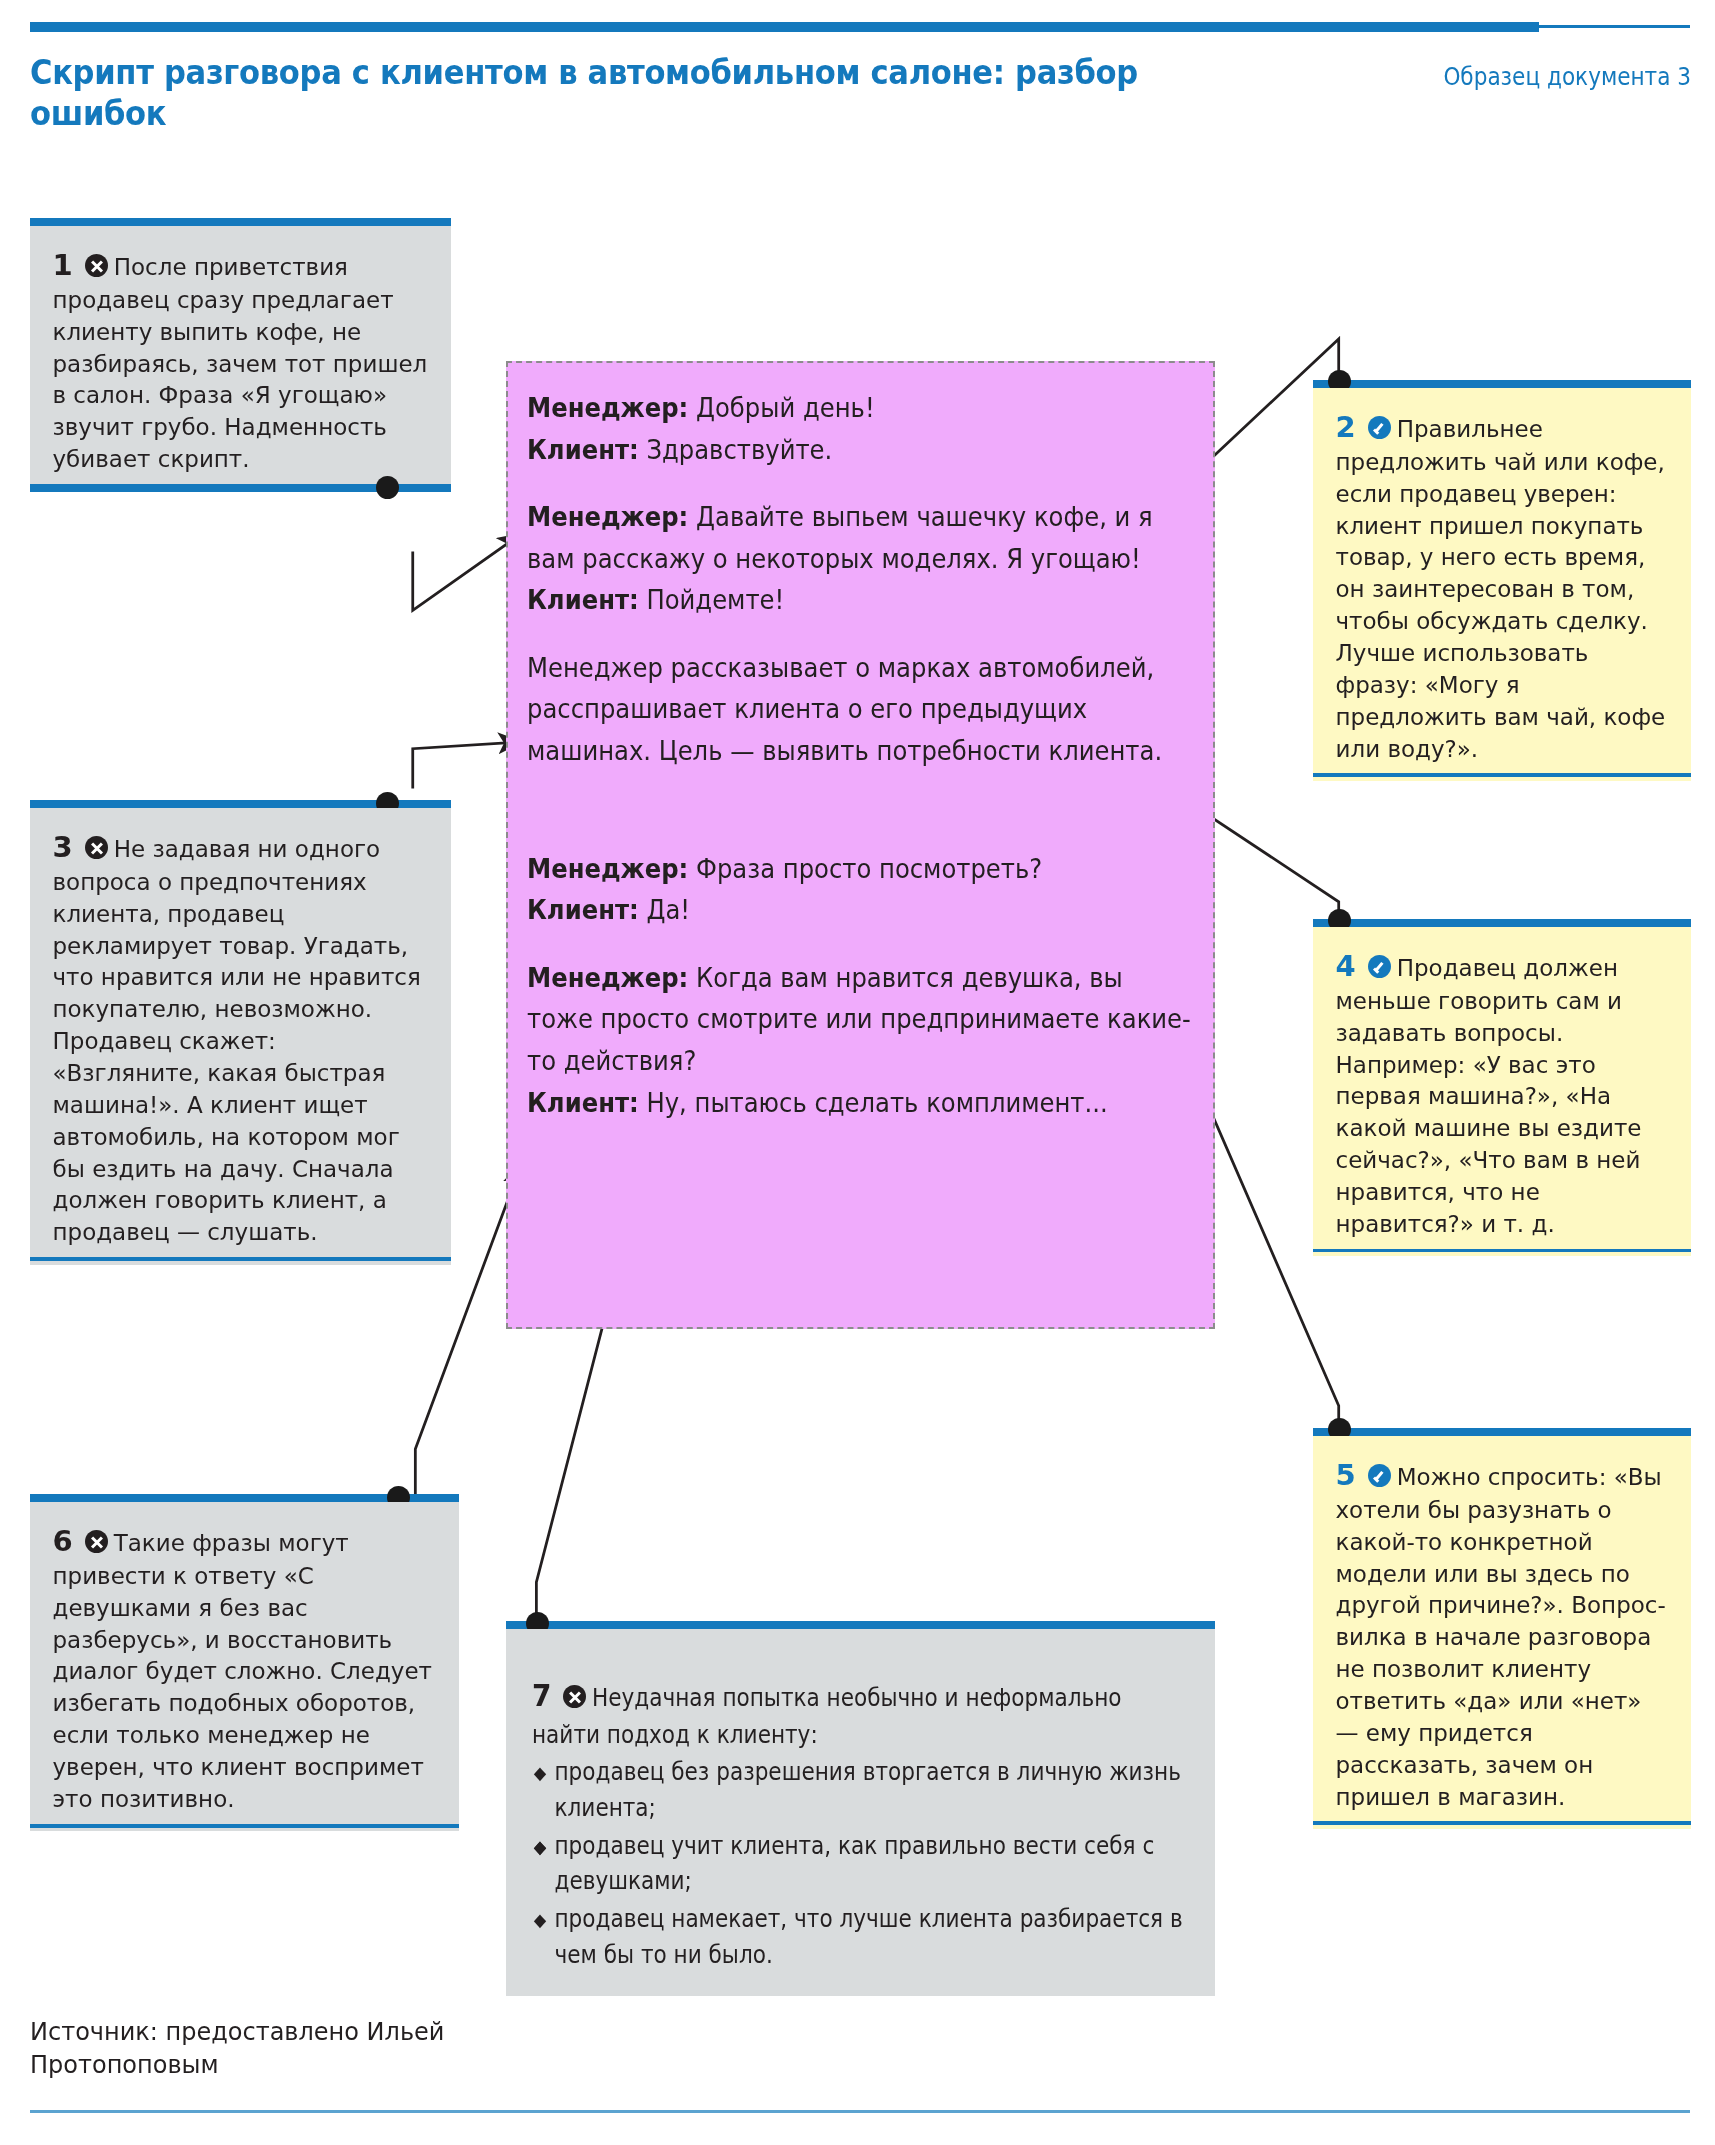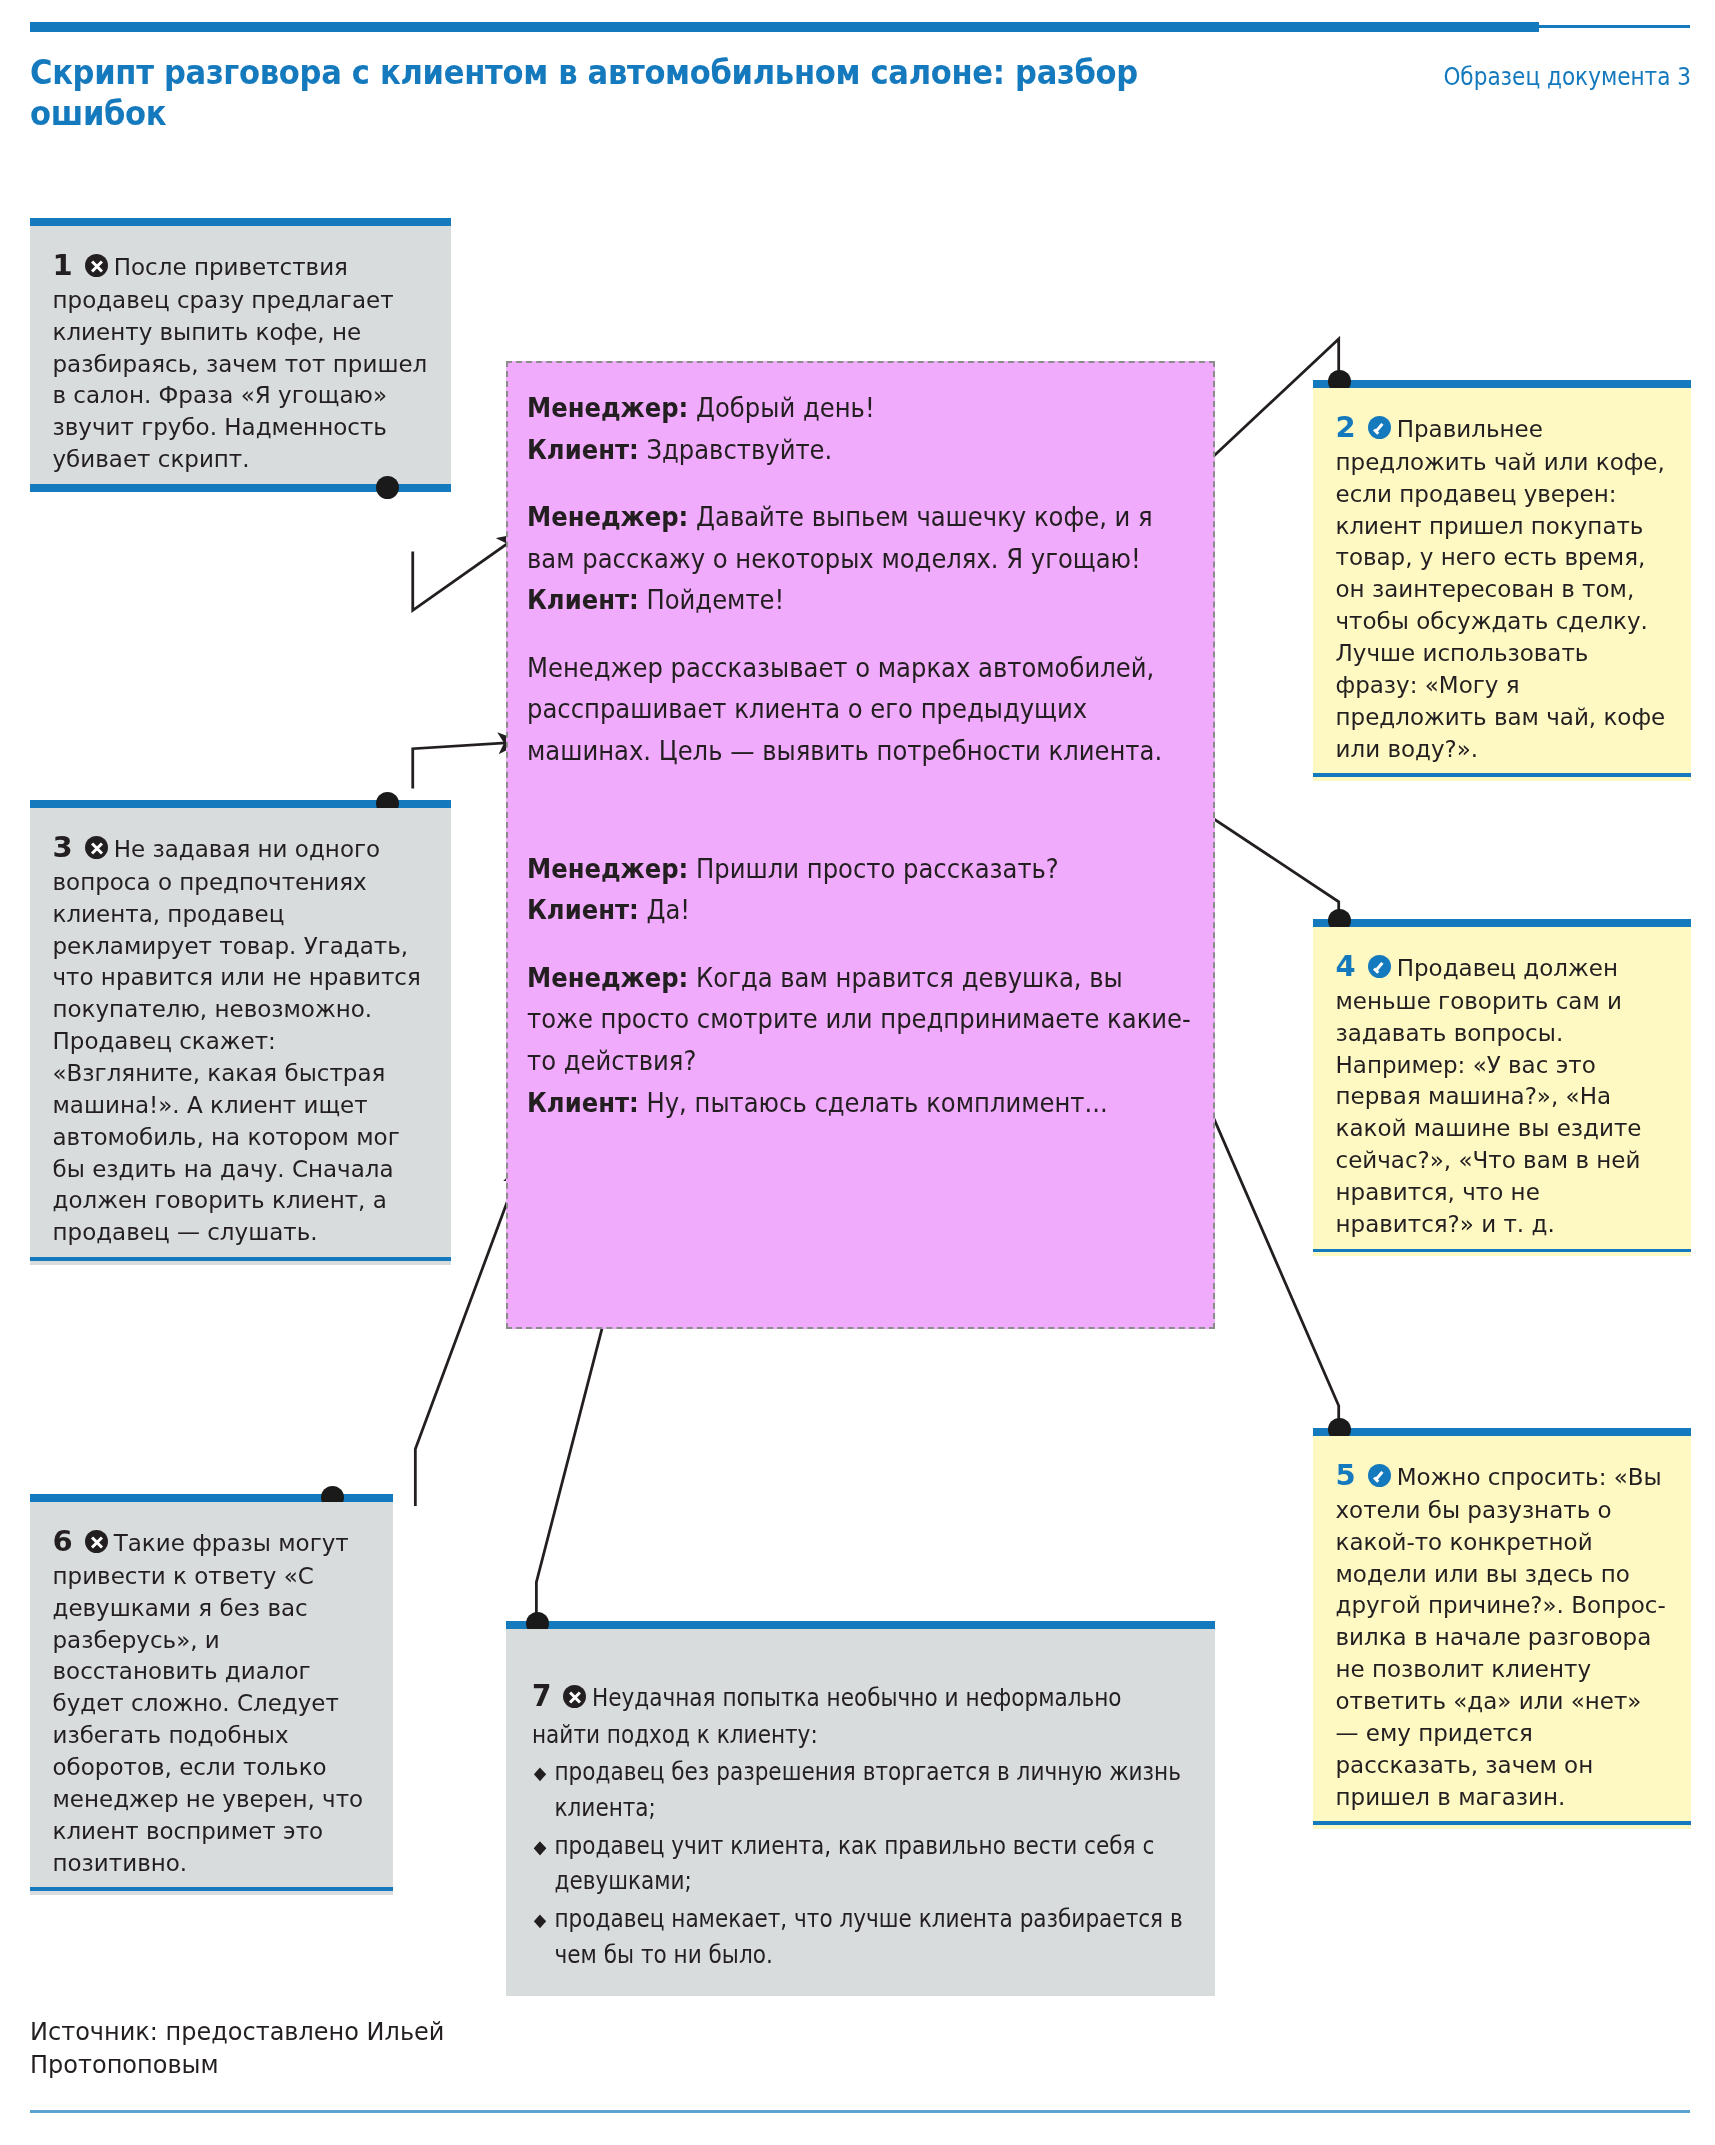--- a/index.html
+++ b/index.html
@@ -143,21 +143,21 @@
     color: #231f20;
   }
   .turn { margin-bottom: 0; }
   .turn .who { font-weight: bold; }
   .gap { height: 26px; }
   .narration { }
 
   
   #panel-1 { left: 30px; top: 218px; width: 421px; }
   #panel-3 { left: 30px; top: 800px; width: 421px; }
-  #panel-6 { left: 30px; top: 1494px; width: 363px; }
+  #panel-6 { left: 30px; top: 1494px; width: 429px; }
 
   
   #panel-2 { left: 1313px; top: 380px; width: 378px; }
   #panel-4 { left: 1313px; top: 919px; width: 378px; }
   #panel-5 { left: 1313px; top: 1428px; width: 378px; }
 
   
   #panel-7 { left: 506px; top: 1621px; width: 709px; }
   #panel-7 .text {
     font-family: "DejaVu Sans Condensed", "Liberation Sans Narrow", "Liberation Sans", sans-serif;
@@ -305,21 +305,21 @@
 
     <div class="turn"><span class="who">Менеджер:</span><span> Давайте выпьем чашечку кофе, и я вам расскажу о некоторых моделях. Я угощаю!</span></div>
     <div class="turn"><span class="who">Клиент:</span><span> Пойдемте!</span></div>
 
     <div class="gap"></div>
 
     <div class="narration">Менеджер рассказывает о марках автомобилей, расспрашивает клиента о его предыдущих машинах. Цель — выявить потребности клиента.</div>
 
     <div style="height:76px;"></div>
 
-    <div class="turn"><span class="who">Менеджер:</span><span> Пришли просто рассказать?</span></div>
+    <div class="turn"><span class="who">Менеджер:</span><span> Фраза просто посмотреть?</span></div>
     <div class="turn"><span class="who">Клиент:</span><span> Да!</span></div>
 
     <div class="gap"></div>
 
     <div class="turn"><span class="who">Менеджер:</span><span> Когда вам нравится девушка, вы тоже просто смотрите или предпринимаете какие-то действия?</span></div>
     <div class="turn"><span class="who">Клиент:</span><span> Ну, пытаюсь сделать комплимент...</span></div>
 
   </div>
 </div>
 

